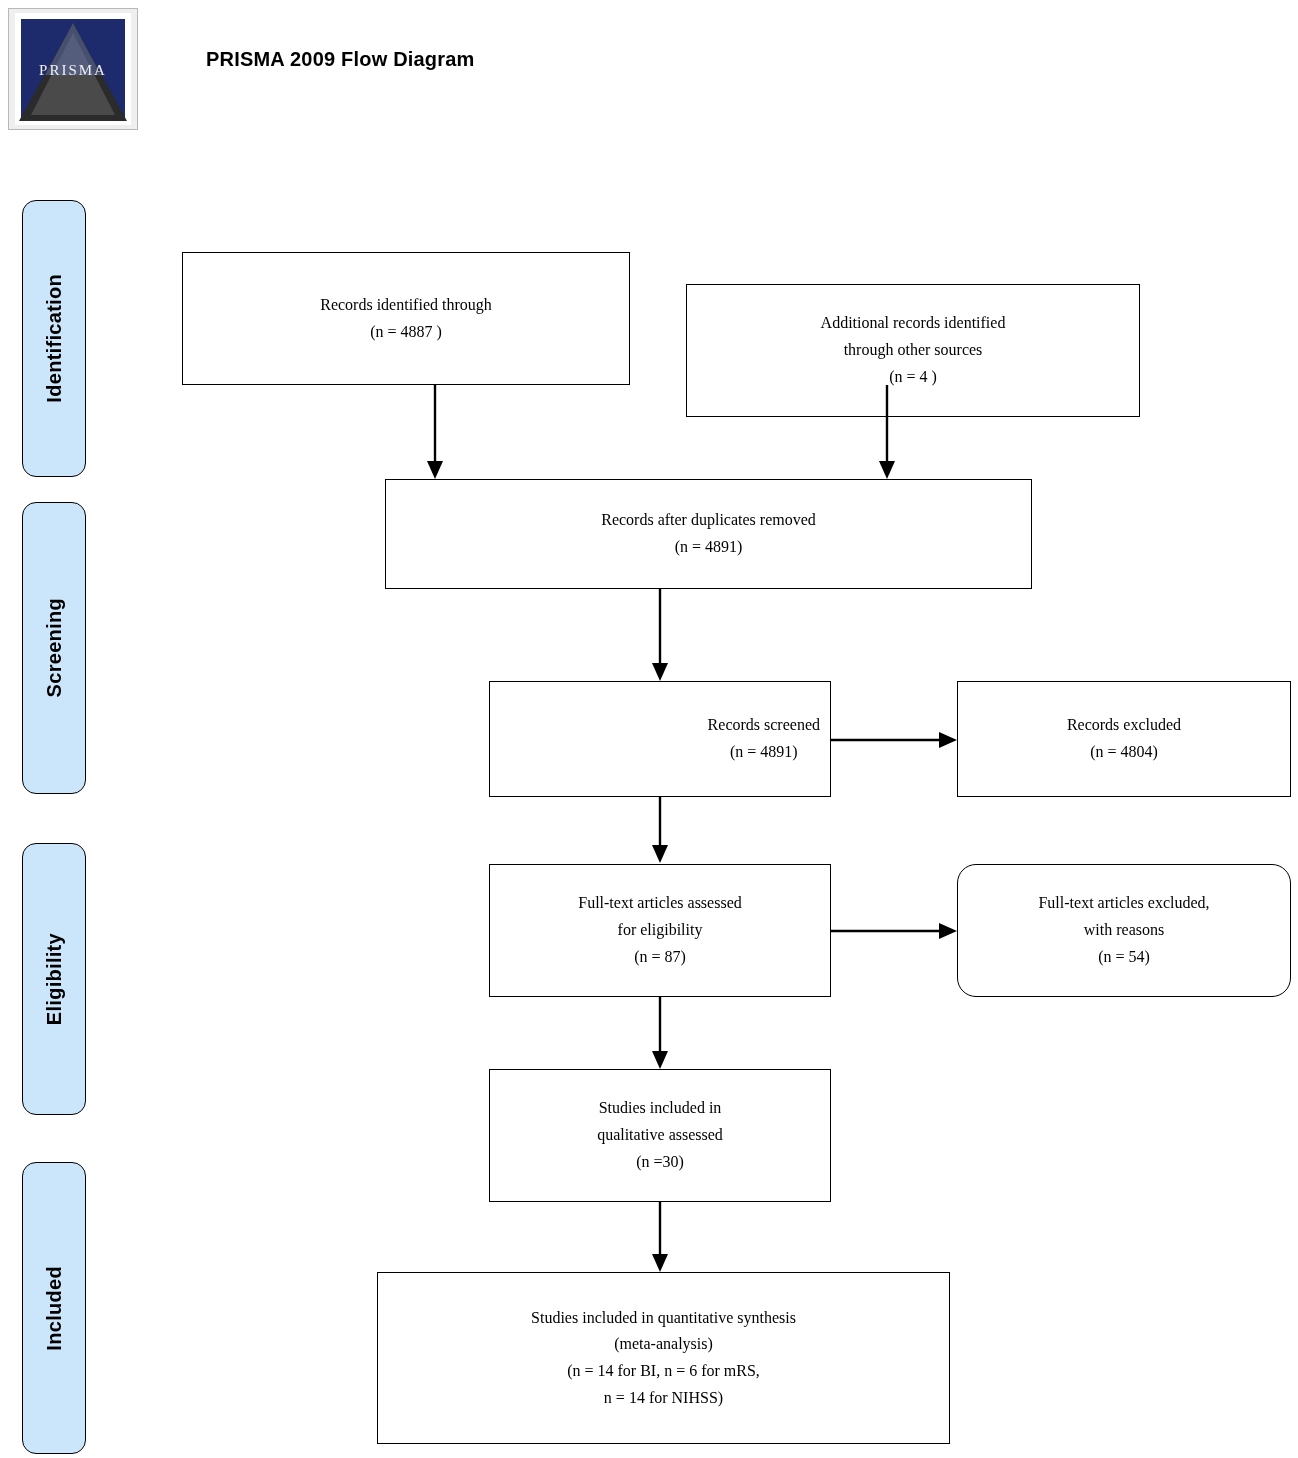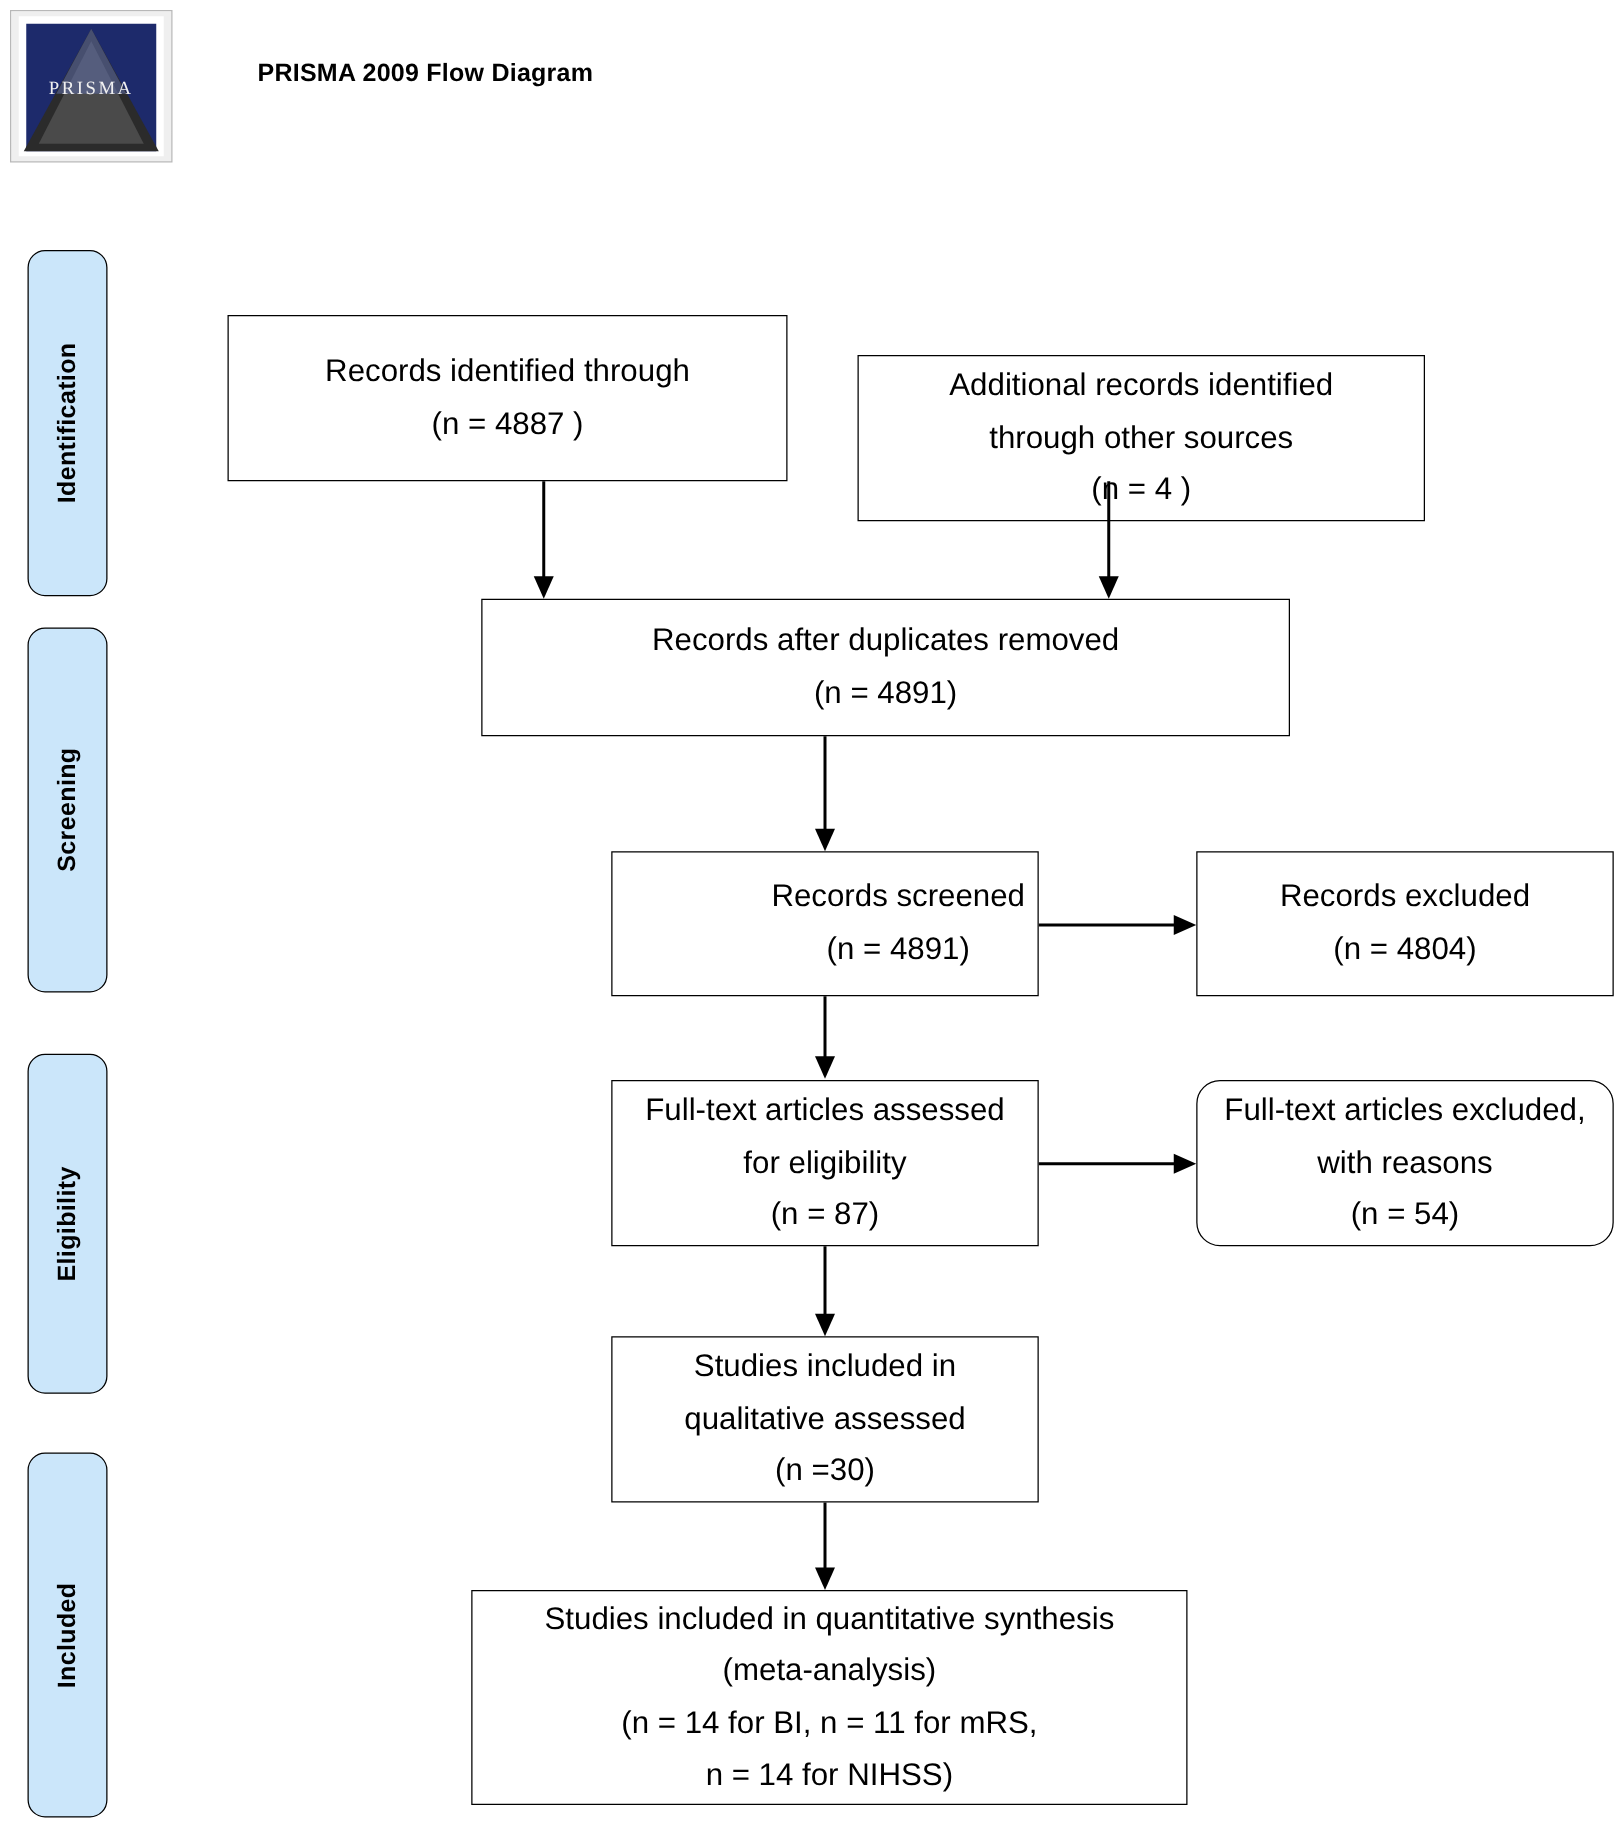--- a/index.html
+++ b/index.html
@@ -64,23 +64,24 @@
     position: absolute;
     border: 1.6px solid #000;
     background: #ffffff;
     box-sizing: border-box;
     display: flex;
     align-items: center;
     justify-content: center;
     text-align: center;
   }
   .box .lines {
-    font-size: 25px;
+    font-size: 16px;
     line-height: 1.67;
     padding: 0 10px;
+    font-family: Liberation Serif, serif;
   }
 
   
   .arrow {
     position: absolute;
   }
   .arrow svg { display: block; overflow: visible; }
 </style>
 </head>
 <body>
@@ -172,21 +173,21 @@
     <div>Studies included in</div>
     <div>qualitative assessed</div>
     <div>(n =30)</div>
   </div>
 </div>
 
 <div class="box" style="left:377px; top:1272px; width:573px; height:172px;">
   <div class="lines">
     <div>Studies included in quantitative synthesis</div>
     <div>(meta-analysis)</div>
-    <div>(n = 14 for BI, n = 11 for mRS,</div>
+    <div>(n = 14 for BI, n = 6 for mRS,</div>
     <div>n = 14 for NIHSS)</div>
   </div>
 </div>
 
 <div class="arrow" style="left:420px; top:385px; width:30px; height:96px;">
   <svg width="30" height="96">
     <line x1="15" y1="0" x2="15" y2="82" stroke="#000" stroke-width="2.4"></line>
     <polygon points="15,94 7,76 23,76" fill="#000"></polygon>
   </svg>
 </div>

